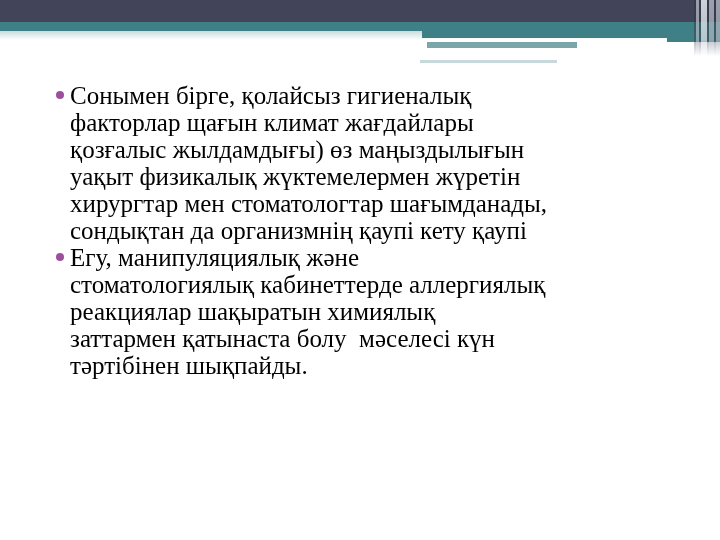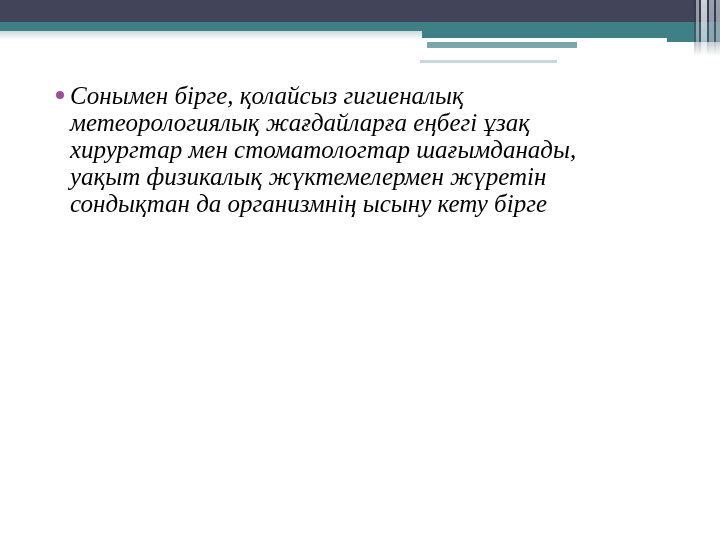--- a/index.html
+++ b/index.html
@@ -7,21 +7,20 @@
     padding: 0;
     background: #ffffff;
   }
   .slide {
     position: relative;
     width: 720px;
     height: 540px;
     background: #ffffff;
     overflow: hidden;
     font-family: "Liberation Serif", "DejaVu Serif", serif;
-    font-style: italic;
   }
 
   
   .hdr-navy {
     position: absolute; left: 0; top: 0; width: 720px; height: 22px;
     background: var(--navy, #42455a);
   }
   .hdr-teal {
     position: absolute; left: 0; top: 22px; width: 720px; height: 9px;
     background: var(--teal, #3f8086);
@@ -111,22 +110,33 @@
   <div class="vstripe vs-light vs6"></div>
   <div class="vstripe vs-dark vs7"></div>
   <div class="vstripe vs-light vs8"></div>
 
   <div class="content">
 
     <div class="para">
       <span class="dot"></span>
       <div class="lines">
         <div class="line">Сонымен бірге, қолайсыз гигиеналық</div>
-        <div class="line">метеорологиялық жағдайларға еңбегі ұзақ</div>
+        <div class="line">факторлар щағын климат жағдайлары</div>
+        <div class="line">қозғалыс жылдамдығы) өз маңыздылығын</div>
+        <div class="line">уақыт физикалық жүктемелермен жүретін</div>
         <div class="line">хирургтар мен стоматологтар шағымданады,</div>
-        <div class="line">уақыт физикалық жүктемелермен жүретін</div>
-        <div class="line">сондықтан да организмнің ысыну кету бірге</div>
+        <div class="line">сондықтан да организмнің қаупі кету қаупі</div>
       </div>
     </div>
 
+    <div class="para">
+      <span class="dot"></span>
+      <div class="lines">
+        <div class="line">Егу, манипуляциялық және</div>
+        <div class="line">стоматологиялық кабинеттерде аллергиялық</div>
+        <div class="line">реакциялар шақыратын химиялық</div>
+        <div class="line">заттармен қатынаста болу  мәселесі күн</div>
+        <div class="line">тәртібінен шықпайды.</div>
+      </div>
+    </div>
 
   </div>
 </div>
 
 </body></html>

